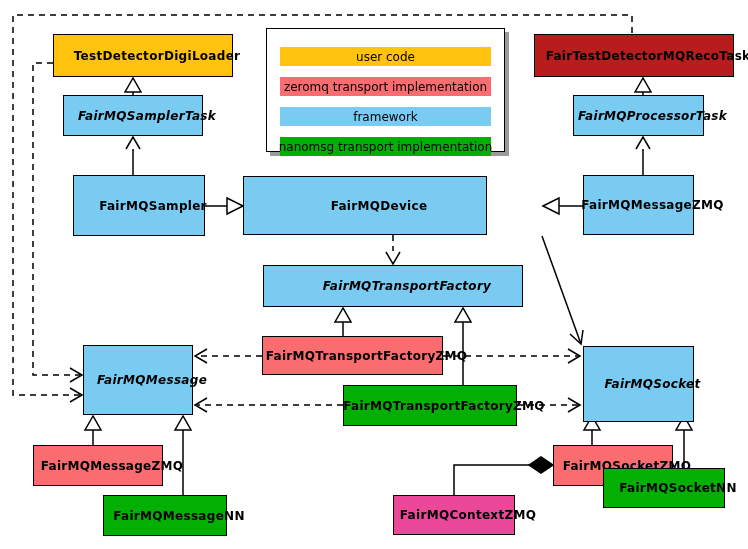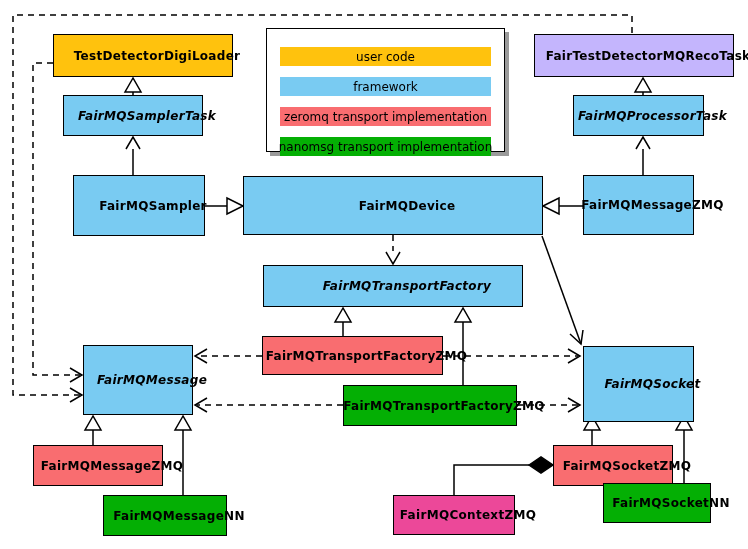--- a/index.html
+++ b/index.html
@@ -100,52 +100,52 @@
 
     <g fill="#000">
       <polygon points="529,465 541,457 553,465 541,473"></polygon>
     </g>
   </svg>
 
   <div class="legend" style="left:266px;top:28px;width:239px;height:124px;">
     <div class="bar" style="background-color: rgb(255, 194, 13);">
       <span>user code</span>
     </div>
+    <div class="bar" style="background-color: rgb(249, 109, 112);">
+      <span>zeromq transport implementation</span>
+    </div>
     <div class="bar" style="background-color: rgb(121, 203, 242);">
       <span>framework</span>
-    </div>
-    <div class="bar" style="background-color: rgb(249, 109, 112);">
-      <span>zeromq transport implementation</span>
     </div>
     <div class="bar" style="background-color: rgb(4, 175, 4);">
       <span>nanomsg transport implementation</span>
     </div>
   </div>
 
   <div class="node" style="left: 53px; top: 34px; width: 180px; height: 43px; background-color: rgb(255, 194, 13);">
     <span>TestDetectorDigiLoader</span>
   </div>
 
-  <div class="node" style="left: 534px; top: 34px; width: 200px; height: 43px; background-color: #c4b5fd;">
+  <div class="node" style="left: 534px; top: 34px; width: 200px; height: 43px; background-color: #b91c1c;">
     <span>FairTestDetectorMQRecoTask</span>
   </div>
 
   <div class="node abstract" style="left: 63px; top: 95px; width: 140px; height: 41px; background-color: rgb(121, 203, 242);">
     <span>FairMQSamplerTask</span>
   </div>
 
   <div class="node abstract" style="left: 573px; top: 95px; width: 131px; height: 41px; background-color: rgb(121, 203, 242);">
     <span>FairMQProcessorTask</span>
   </div>
 
   <div class="node" style="left: 73px; top: 175px; width: 132px; height: 61px; background-color: rgb(121, 203, 242);">
     <span>FairMQSampler</span>
   </div>
 
-  <div class="node" style="left: 243px; top: 176px; width: 300px; height: 59px; background-color: rgb(121, 203, 242);">
+  <div class="node" style="left: 243px; top: 176px; width: 244px; height: 59px; background-color: rgb(121, 203, 242);">
     <span>FairMQDevice</span>
   </div>
 
   <div class="node" style="left: 583px; top: 175px; width: 111px; height: 60px; background-color: rgb(121, 203, 242);">
     <span>FairMQMessageZMQ</span>
   </div>
 
   <div class="node abstract" style="left: 263px; top: 265px; width: 260px; height: 42px; background-color: rgb(121, 203, 242);">
     <span>FairMQTransportFactory</span>
   </div>
@@ -171,21 +171,21 @@
   </div>
 
   <div class="node" style="left: 33px; top: 445px; width: 130px; height: 41px; background-color: rgb(249, 109, 112);">
     <span>FairMQMessageZMQ</span>
   </div>
 
   <div class="node" style="left: 553px; top: 445px; width: 120px; height: 41px; background-color: rgb(249, 109, 112);">
     <span>FairMQSocketZMQ</span>
   </div>
 
-  <div class="node" style="left: 603px; top: 483px; width: 108px; height: 40px; background-color: rgb(4, 175, 4);">
+  <div class="node" style="left: 603px; top: 468px; width: 122px; height: 40px; background-color: rgb(4, 175, 4);">
     <span>FairMQSocketNN</span>
   </div>
 
   <div class="node" style="left: 393px; top: 495px; width: 122px; height: 40px; background-color: #ec4899;">
     <span>FairMQContextZMQ</span>
   </div>
 
 </div>
 
 </body></html>

